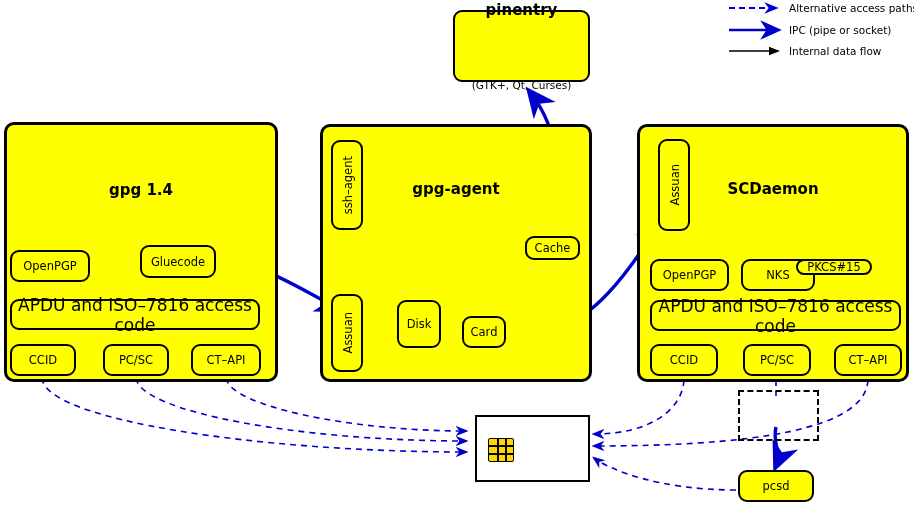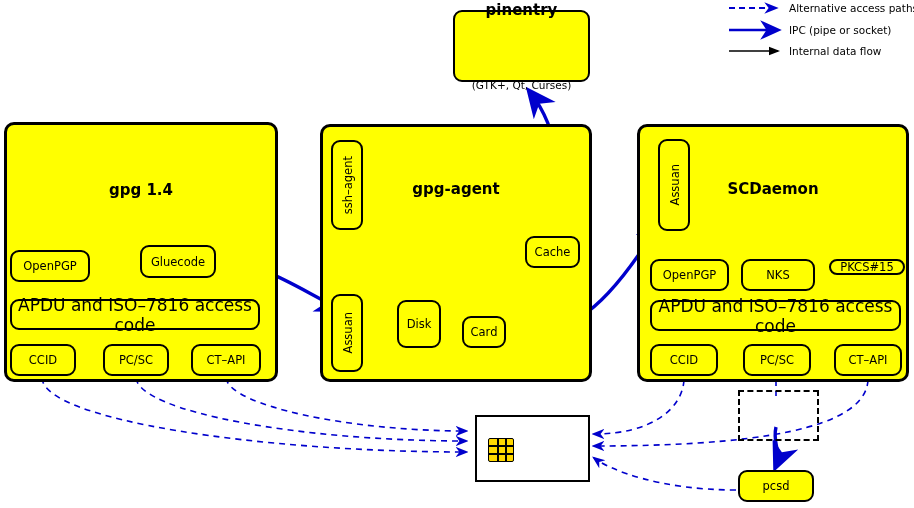--- a/index.html
+++ b/index.html
@@ -148,21 +148,21 @@
   <div class="node rnd" style="left:331px;top:140px;width:32px;height:90px;">
     <div class="vert">
       <span class="lbl">ssh–agent</span>
     </div>
   </div>
   <div class="node rnd" style="left:331px;top:294px;width:32px;height:78px;">
     <div class="vert">
       <span class="lbl">Assuan</span>
     </div>
   </div>
-  <div class="node rnd" style="left:525px;top:236px;width:55px;height:32px;">
+  <div class="node rnd" style="left:525px;top:236px;width:55px;height:24px;">
     <div class="lbl">Cache</div>
   </div>
   <div class="node rnd" style="left:397px;top:300px;width:44px;height:48px;">
     <div class="lbl">Disk</div>
   </div>
   <div class="node rnd" style="left:462px;top:316px;width:44px;height:32px;">
     <div class="lbl">Card</div>
   </div>
 
   <div class="node bigbox" style="left:637px;top:124px;width:272px;height:258px;">
@@ -172,21 +172,21 @@
     <div class="vert">
       <span class="lbl">Assuan</span>
     </div>
   </div>
   <div class="node rnd" style="left:650px;top:259px;width:79px;height:32px;">
     <div class="lbl">OpenPGP</div>
   </div>
   <div class="node rnd" style="left:741px;top:259px;width:74px;height:32px;">
     <div class="lbl">NKS</div>
   </div>
-  <div class="node rnd" style="left:829px;top:259px;width:76px;height:16px;justify-content:center;">
+  <div class="node rnd" style="left:796px;top:259px;width:76px;height:16px;justify-content:center;">
     <div class="lbl">PKCS#15</div>
   </div>
   <div class="node rnd" style="left:650px;top:300px;width:251px;height:31px;">
     <div class="lbl-sm">APDU and ISO–7816 access code</div>
   </div>
   <div class="node rnd" style="left:650px;top:344px;width:68px;height:32px;">
     <div class="lbl">CCID</div>
   </div>
   <div class="node rnd" style="left:743px;top:344px;width:68px;height:32px;">
     <div class="lbl">PC/SC</div>

